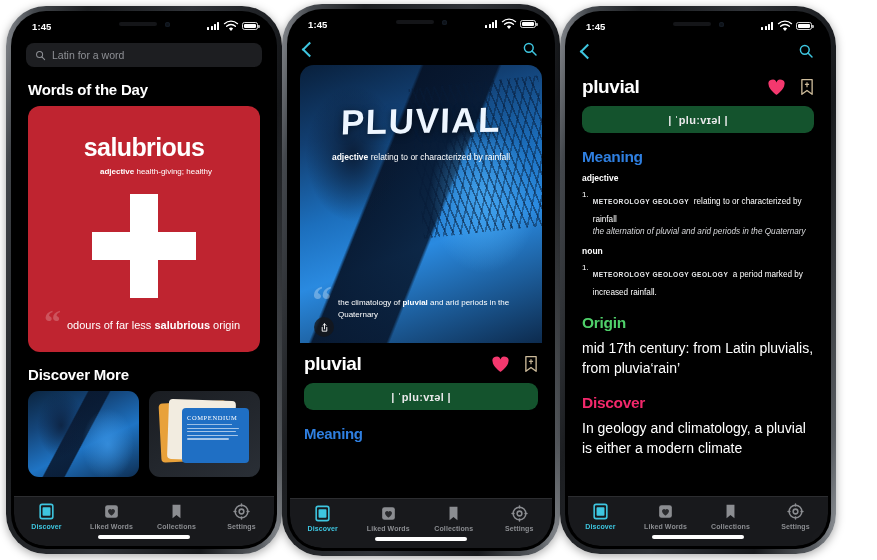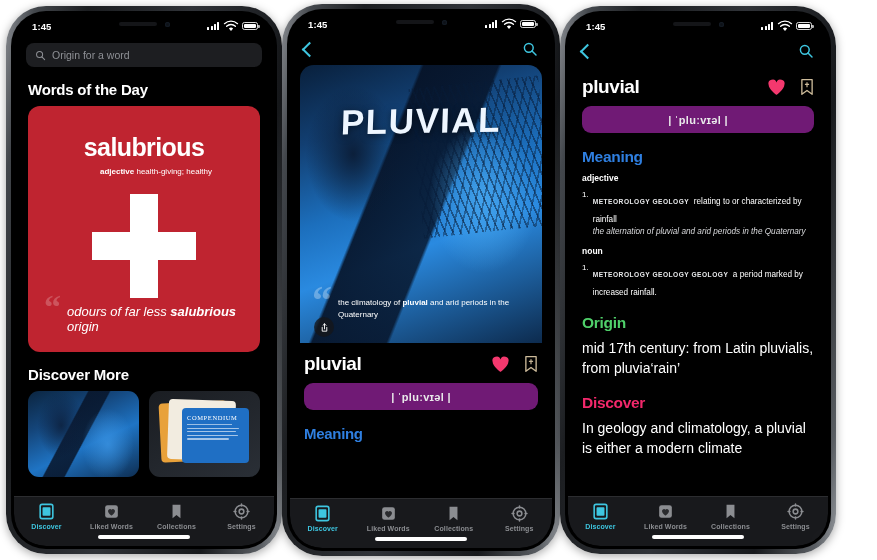--- a/index.html
+++ b/index.html
@@ -119,21 +119,21 @@
   .wotd-def b { font-weight: bold; }
   .plus-mark { position:absolute; top: 88px; left: 50%; transform: translateX(-50%); width: 104px; height: 104px; }
   .plus-mark::before, .plus-mark::after { content:""; position:absolute; background:#fff; }
   .plus-mark::before { left: 38px; top: 0; width: 28px; height: 104px; }
   .plus-mark::after { top: 38px; left: 0; height: 28px; width: 104px; }
   .wotd-quote {
     position:absolute; bottom: 18px; left: 16px; right: 14px;
     display:flex; align-items:flex-start; gap:6px;
   }
   .qmark { color: rgba(255,255,255,.22); font-size: 34px; font-weight: bold; line-height: .7; font-family: "Liberation Serif", serif; }
-  .wotd-quote .qtext { color:#fff; font-size: 13px; padding-top: 9px; font-style: italic; }
+  .wotd-quote .qtext { color:#fff; font-size: 11px; padding-top: 9px; }
   .wotd-quote .qtext b { font-weight: bold; }
   .discover-row { display:flex; gap: 10px; margin: 0 14px; }
   .dcard { flex:1; height: 86px; border-radius: 11px; overflow:hidden; position:relative; }
   .dcard.palm { background: linear-gradient(155deg,#0b2540 0%,#14457a 30%,#1f74c4 60%,#0e2e52 100%); }
   .dcard.palm::after {
     content:""; position:absolute; inset:0;
     background:
       radial-gradient(ellipse 40px 55px at 72% 62%, rgba(60,150,230,.75), transparent 65%),
       radial-gradient(ellipse 34px 48px at 30% 40%, rgba(12,30,58,.85), transparent 70%),
       linear-gradient(118deg, transparent 38%, rgba(8,20,40,.85) 39%, rgba(8,20,40,.85) 52%, transparent 53%);
@@ -197,21 +197,21 @@
     background: rgba(20,22,26,.78);
     display:flex; align-items:center; justify-content:center;
   }
 
   
   .word-head { padding: 10px 14px 0 14px; display:flex; align-items:center; justify-content: space-between; }
   .word-head .w { color:#fff; font-size: 19px; font-weight: bold; letter-spacing:-.4px; }
   .wh-icons { display:flex; align-items:center; gap: 14px; }
   .pron {
     margin: 8px 14px 0 14px; height: 27px; border-radius: 9px;
-    background: #701a75; display:flex; align-items:center; justify-content:center;
+    background: #14532d; display:flex; align-items:center; justify-content:center;
   }
   .pron span { color:#e9e9ea; font-size: 11px; font-weight:bold; letter-spacing:.3px; }
 
   
   .detail { padding: 0 14px; }
   .d-head { font-size: 15.5px; font-weight: bold; margin: 15px 0 7px; letter-spacing:-.3px; }
   .d-head.meaning { color: #2f7fe0; }
   .d-head.origin { color: #4fd06a; }
   .d-head.wikipedia { color: #f2286b; }
   .pos { color:#fff; font-size: 8.5px; font-weight: bold; margin-bottom: 7px; }
@@ -255,21 +255,21 @@
             <span class="batt"></span>
           </span>
         </div>
 
         <div class="content">
           <div class="searchbar">
             <svg width="11" height="11" viewBox="0 0 24 24">
               <circle cx="10" cy="10" r="6.6" stroke="#8e9095" stroke-width="2.2" fill="none"></circle>
               <line x1="15" y1="15" x2="21" y2="21" stroke="#8e9095" stroke-width="2.2" stroke-linecap="round"></line>
             </svg>
-            <span class="sb-text">Origin for a word</span>
+            <span class="sb-text">Latin for a word</span>
           </div>
 
           <div class="sec-title">Words of the Day</div>
 
           <div class="wotd-card">
             <div class="wotd-word">salubrious</div>
             <div class="wotd-def">
               <b>adjective</b>
               <span>health-giving; healthy</span>
             </div>
@@ -373,20 +373,24 @@
           <span class="chev"></span>
           <svg class="mag" viewBox="0 0 24 24">
             <circle cx="10.2" cy="10.2" r="6.6" stroke="#3ec6e0" stroke-width="2.2" fill="none"></circle>
             <line x1="15" y1="15" x2="21" y2="21" stroke="#3ec6e0" stroke-width="2.2" stroke-linecap="round"></line>
           </svg>
         </div>
 
         <div class="content">
           <div class="hero">
             <div class="hero-word">PLUVIAL</div>
+            <div class="hero-def">
+              <b>adjective</b>
+              <span>relating to or characterized by rainfall</span>
+            </div>
             <div class="hero-quote">
               <span class="qm">“</span>
               <span class="qt"><span>the climatology of </span><b>pluvial</b><span> and arid periods in the Quaternary</span></span>
             </div>
             <div class="share-btn">
               <svg width="11" height="11" viewBox="0 0 24 24">
                 <path d="M7 11v9h10v-9" fill="none" stroke="#fff" stroke-width="2" stroke-linejoin="round"></path>
                 <line x1="12" y1="4" x2="12" y2="15" stroke="#fff" stroke-width="2" stroke-linecap="round"></line>
                 <path d="M8.6 7.4L12 4l3.4 3.4" fill="none" stroke="#fff" stroke-width="2" stroke-linecap="round" stroke-linejoin="round"></path>
               </svg>

